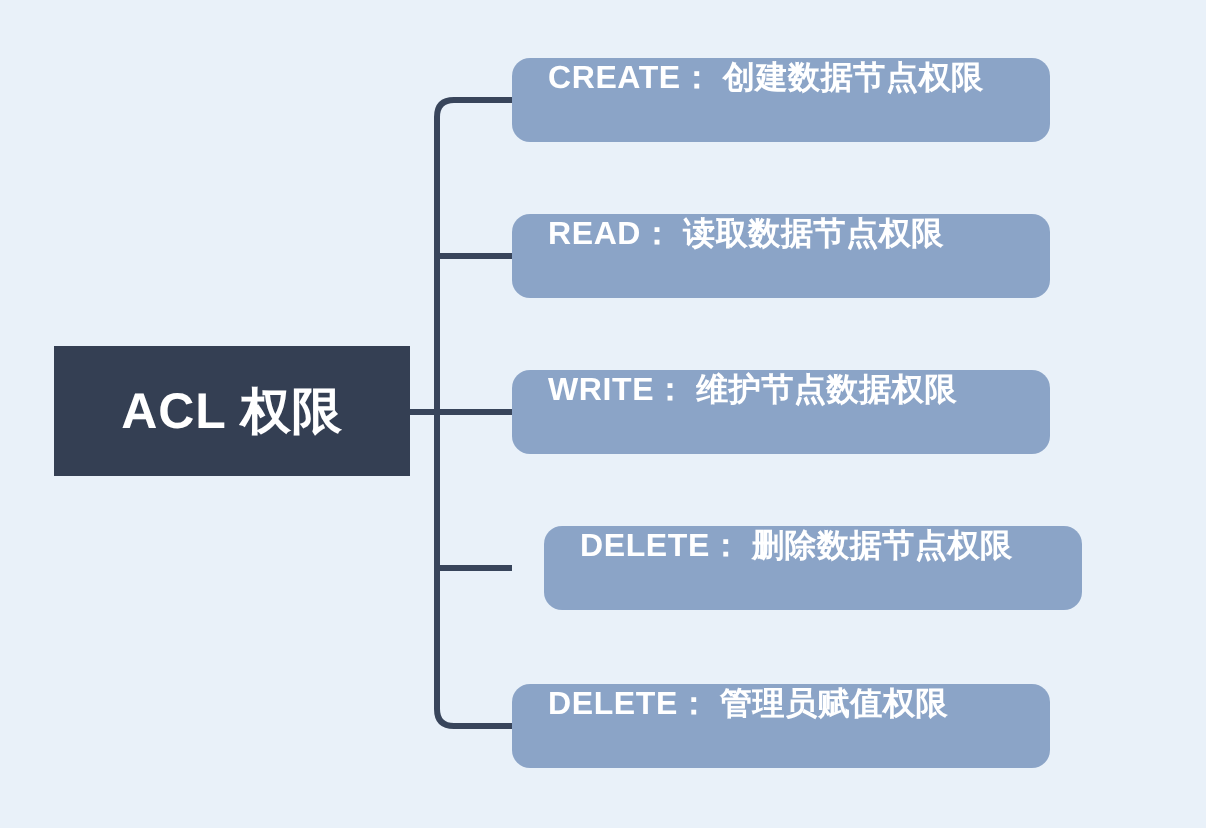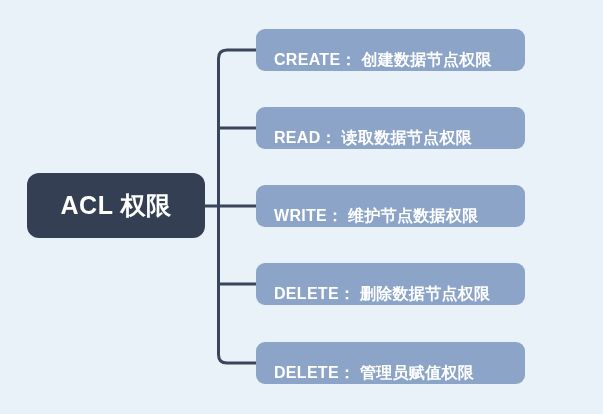--- a/index.html
+++ b/index.html
@@ -31,50 +31,50 @@
     stroke-width: 3;
     fill: none;
   }
   .root-node {
     position: absolute;
     left: 27px;
     top: 173px;
     width: 178px;
     height: 65px;
     background: var(--root_fill);
-    border-radius: 12px;
+    border-radius: 0;
     color: var(--root_text);
     font-size: 25px;
     font-weight: bold;
     display: flex;
     align-items: center;
     justify-content: center;
     letter-spacing: 0.5px;
     white-space: nowrap;
   }
   .branch-node {
     position: absolute;
     left: 256px;
     width: 269px;
     height: 42px;
     background: var(--branch_fill);
     border-radius: 9px;
     color: var(--branch_text);
     font-size: 16px;
     font-weight: 600;
     display: flex;
-    align-items: flex-end;
+    align-items: flex-start;
     padding-left: 18px;
     letter-spacing: 0.3px;
     white-space: nowrap;
   }
   .branch-node.b0 { top: 29px; }
   .branch-node.b1 { top: 107px; }
   .branch-node.b2 { top: 185px; }
-  .branch-node.b3 { top: 263px; }
+  .branch-node.b3 { top: 263px; margin-left: 16px; }
   .branch-node.b4 { top: 342px; }
 </style>
 </head>
 <body>
 
 <div class="canvas">
 
   <svg class="connectors" viewBox="0 0 603 414" xmlns="http://www.w3.org/2000/svg">
     <path d="M256,50 H227 Q218.5,50 218.5,58.5 V354.5 Q218.5,363 227,363 H256"></path>
     <path d="M218.5,128 H256"></path>

